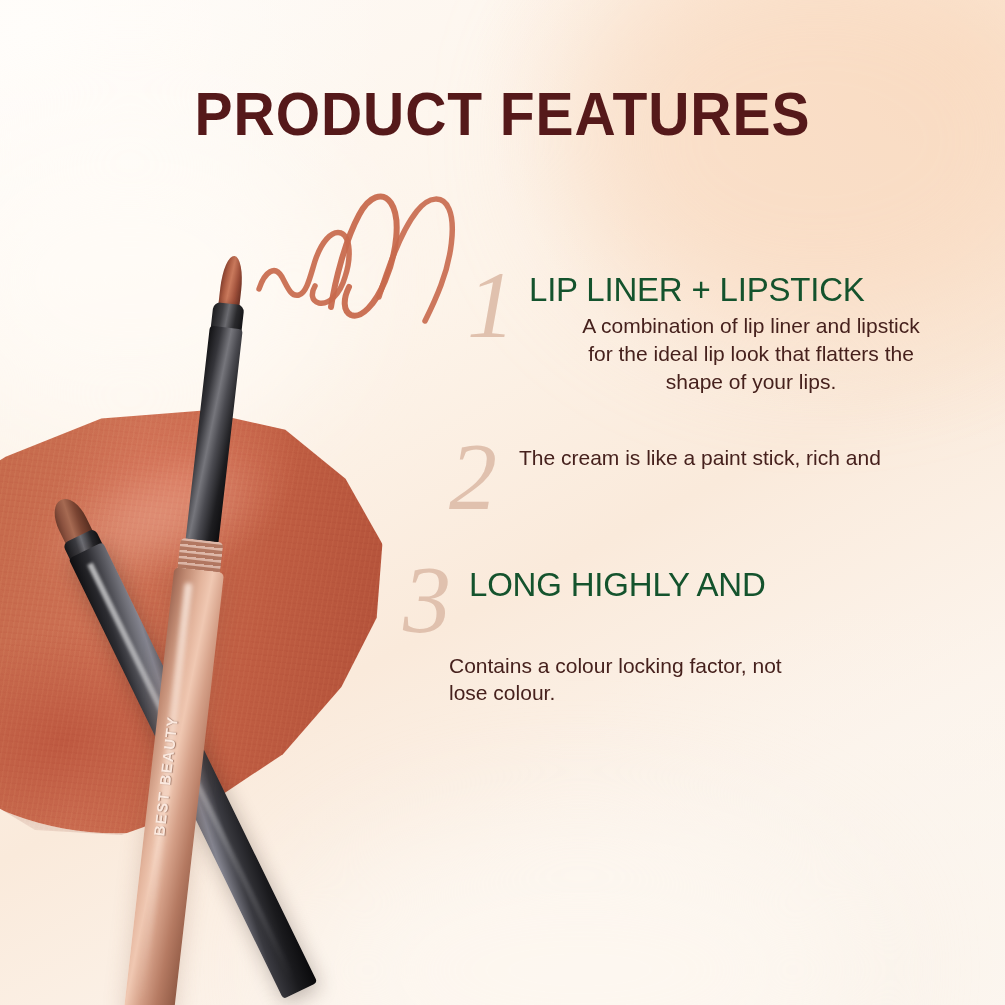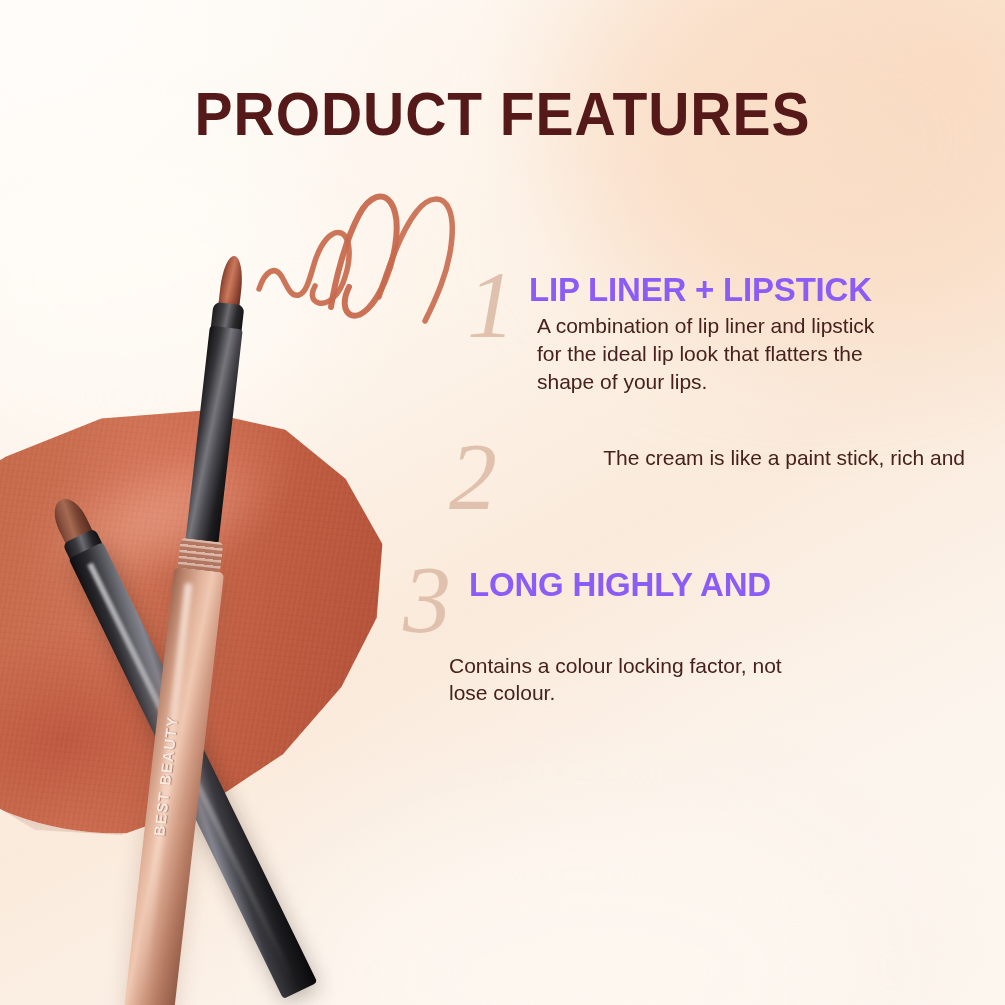--- a/index.html
+++ b/index.html
@@ -259,41 +259,41 @@
     line-height: 0.82;
     color: #e0c1ae;
     font-weight: 400;
     font-style: italic;
     text-align: right;
     user-select: none;
   }
   .f-body { flex: 1 1 auto; padding-top: 6px; }
   .f-head {
     font-size: 33px;
-    font-weight: 700;
-    color: #8b5cf6;
+    font-weight: 400;
+    color: #14532d;
     line-height: 1.07;
     letter-spacing: -0.2px;
     margin-bottom: 5px;
   }
   .f-desc {
     font-size: 21px;
     line-height: 1.33;
     color: #46211d;
   }
   .f-desc div { white-space: nowrap; }
 
   
   .feature-1 { margin-left: 72px; }
   .feature-1 .f-num { width: 58px; margin-right: 14px; }
-  .feature-1 .f-desc { padding-left: 8px; }
+  .feature-1 .f-desc { padding-left: 8px; text-align: center; }
 
   .feature-2 { margin-left: 54px; margin-top: 42px; }
   .feature-2 .f-num { width: 58px; margin-right: 16px; }
-  .feature-2 .f-desc { padding-left: 6px; text-align: right; }
+  .feature-2 .f-desc { padding-left: 6px; }
 
   .feature-3 { margin-left: 8px; margin-top: 44px; }
   .feature-3 .f-num { width: 58px; margin-right: 18px; }
   .feature-3 .f-desc { padding-left: 56px; padding-top: 12px; }
 </style>
 </head>
 <body>
 
 <div id="poster">
 

